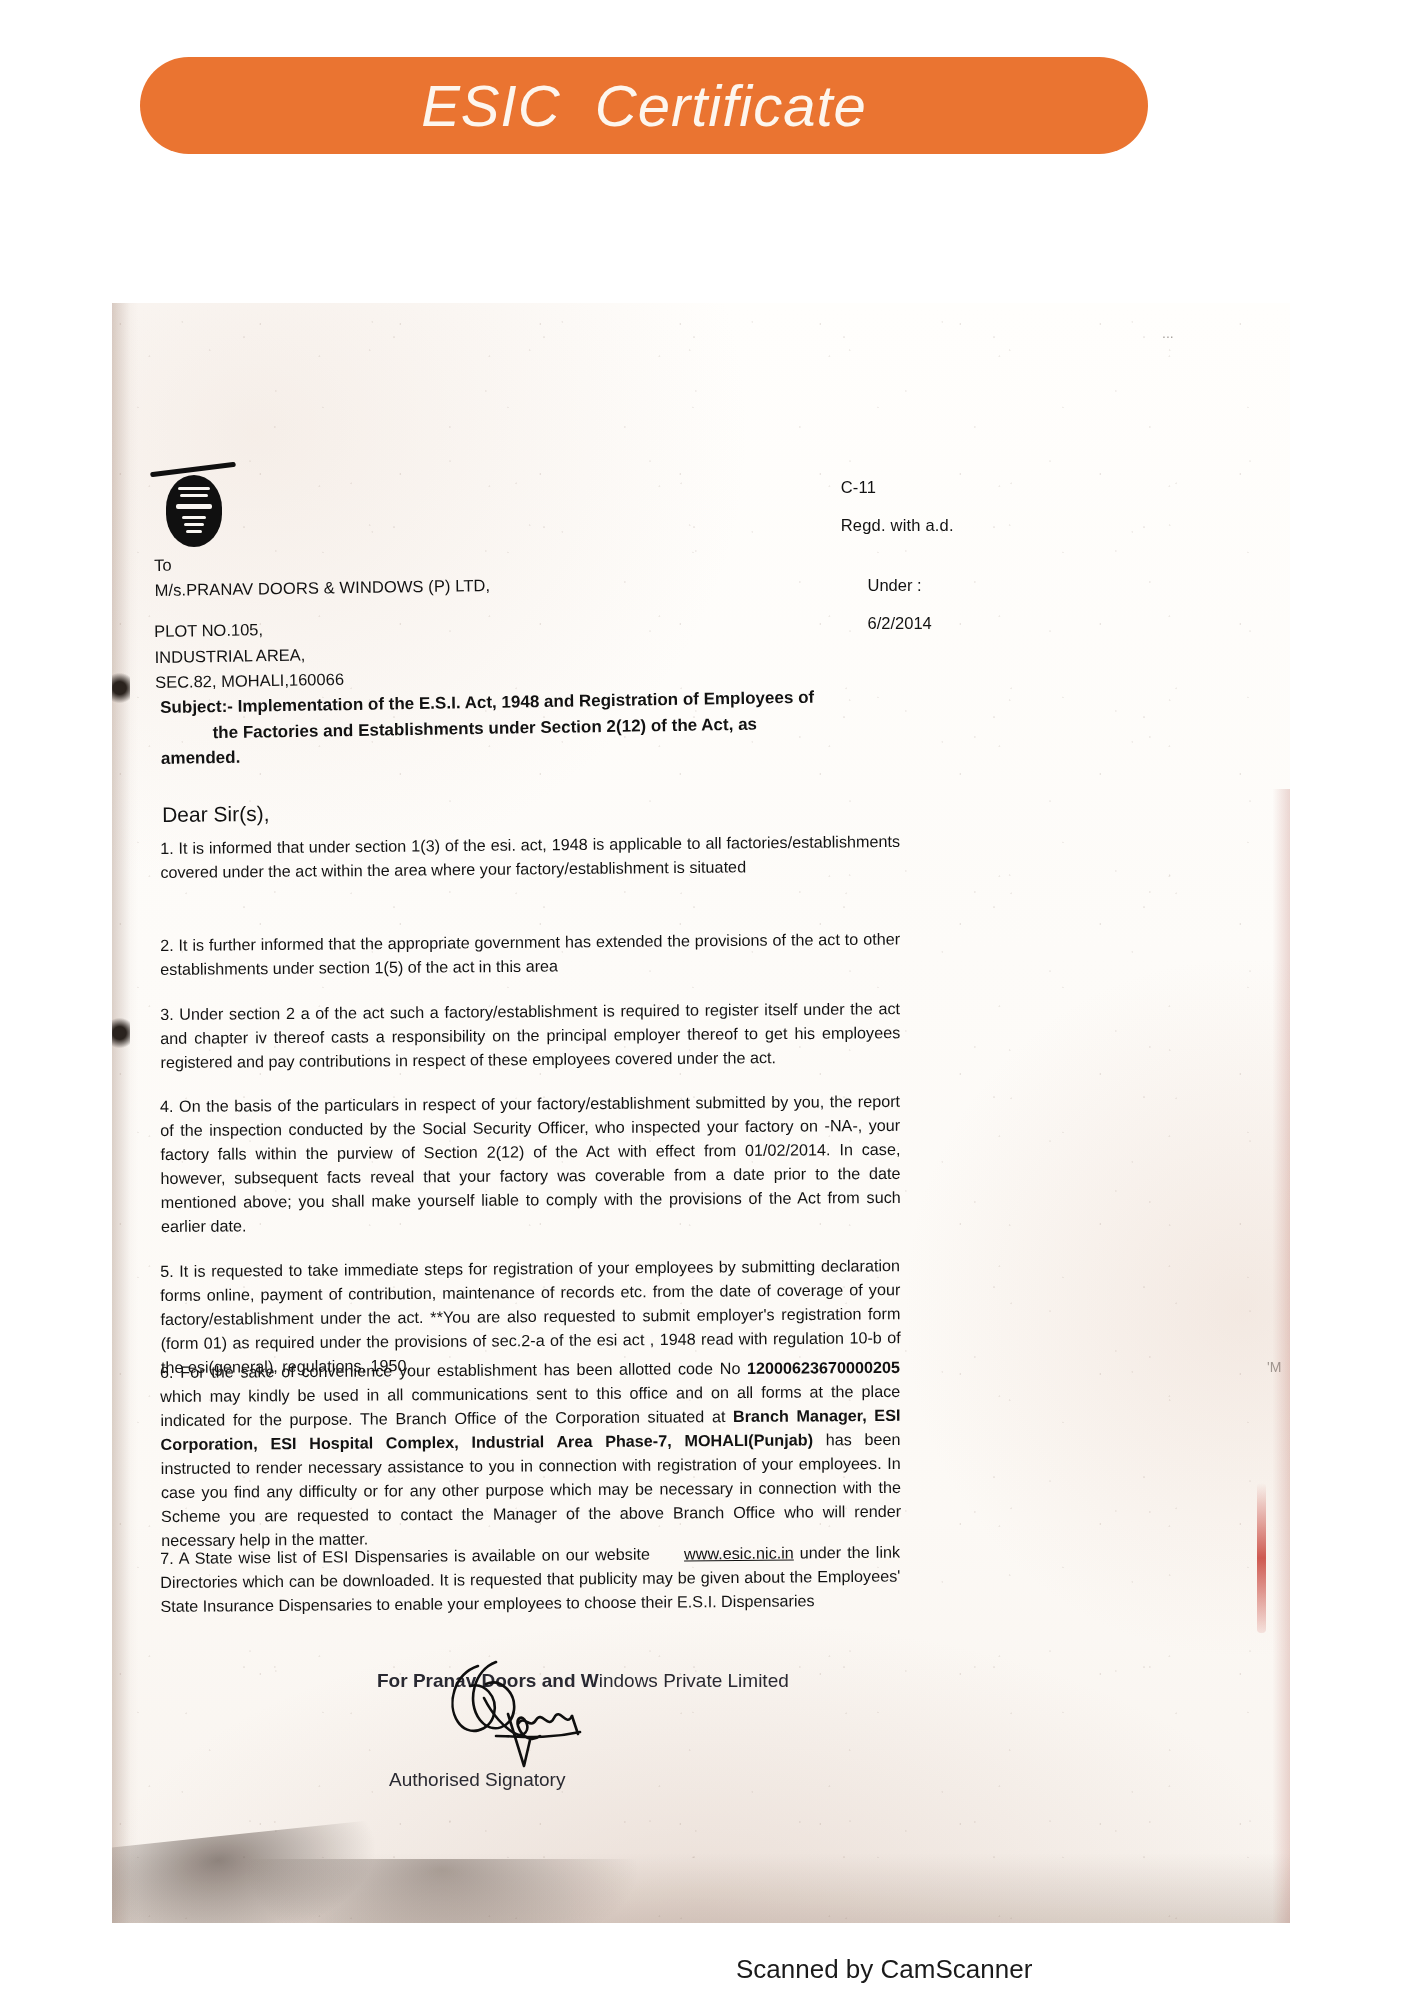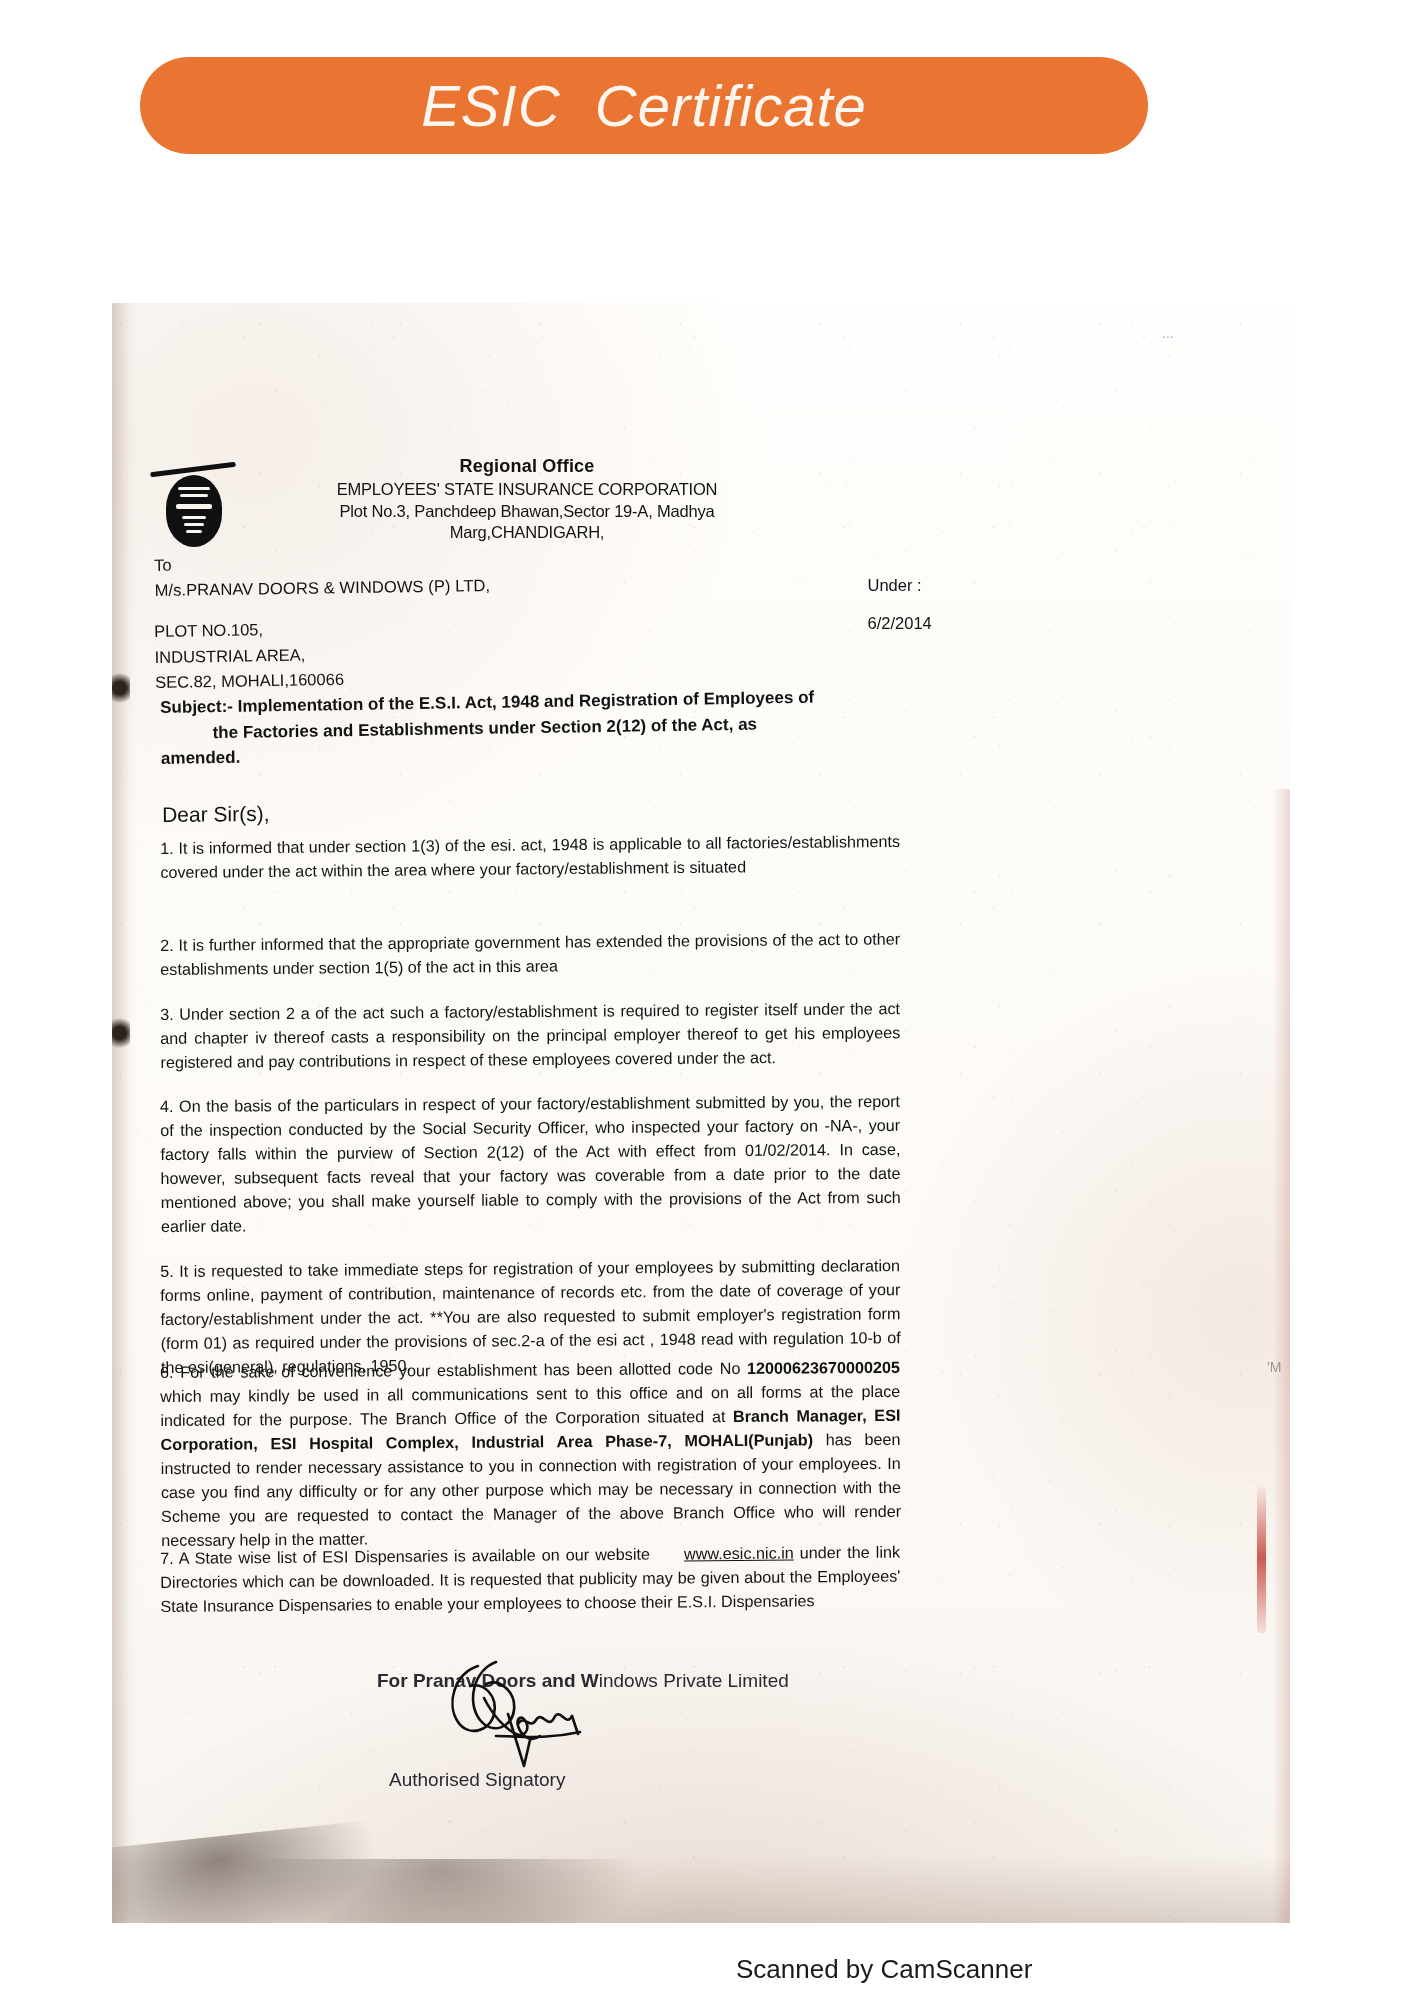--- a/index.html
+++ b/index.html
@@ -342,27 +342,26 @@
       <div class="cap"></div>
       <div class="body"></div>
       <div class="slot s1"></div>
       <div class="slot s2"></div>
       <div class="slot s3"></div>
       <div class="slot s4"></div>
       <div class="slot s5"></div>
       <div class="slot s6"></div>
     </div>
 
-    <div class="letterhead">
-      <div class="lh-title">Regional Office</div>
-      <div class="lh-line">EMPLOYEES' STATE INSURANCE CORPORATION</div>
-      <div class="lh-line">Plot No.3,  Panchdeep Bhawan,Sector 19-A, Madhya</div>
-      <div class="lh-line">Marg,CHANDIGARH,</div>
-    </div>
-
+
+    <div class="ref-block">
+      <span>C-11</span>
+      <span style="display:inline-block;width:26px"></span>
+      <span>Regd. with a.d.</span>
+    </div>
 
     <div class="to-block">
       <div class="t-line">To</div>
       <div class="t-line">M/s.PRANAV DOORS &amp; WINDOWS (P) LTD,</div>
     </div>
     <div class="addr-block">
       <div>PLOT NO.105,</div>
       <div>INDUSTRIAL AREA,</div>
       <div>SEC.82, MOHALI,160066</div>
     </div>

